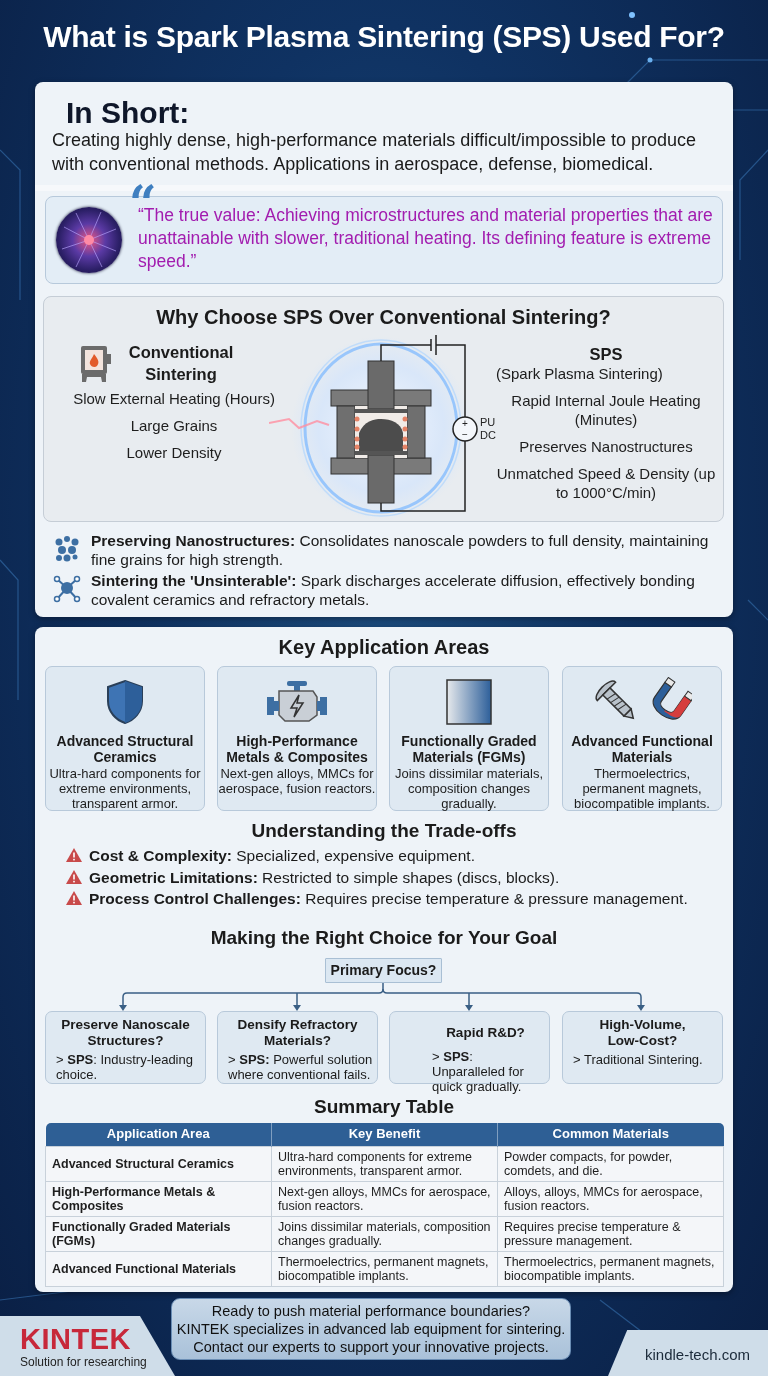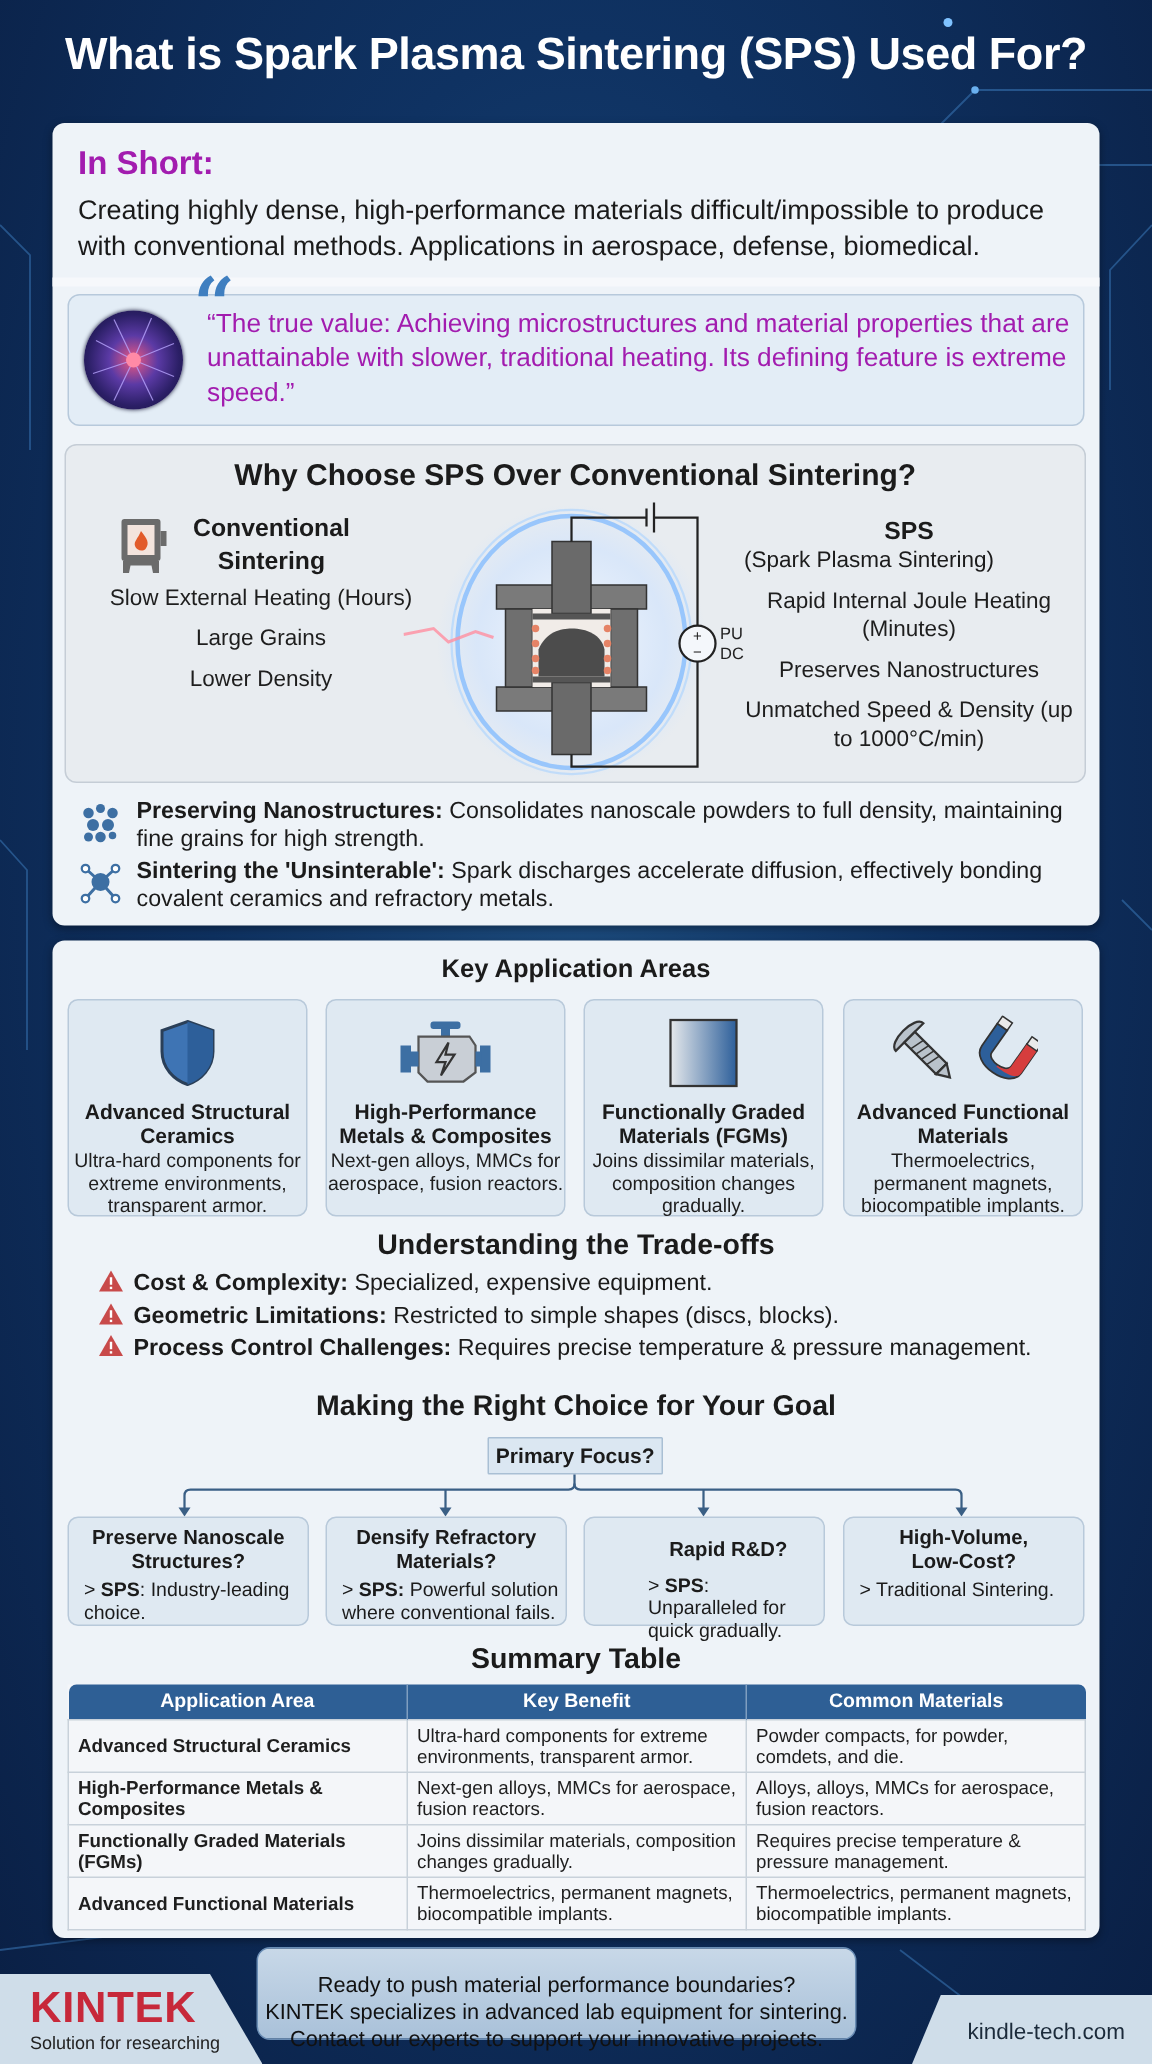--- a/index.html
+++ b/index.html
@@ -16,21 +16,21 @@
     color: #fff; font-size: 30px; font-weight: bold; letter-spacing: -0.3px;
   }
   .panel {
     position: absolute; left: 35px; width: 698px;
     background: #eef3f8; border-radius: 8px;
     box-shadow: 0 2px 6px rgba(0,0,0,0.35);
   }
   .p1 { top: 82px; height: 535px; }
   .p2 { top: 627px; height: 665px; }
 
-  .inshort-head { position: absolute; left: 17px; top: 14px; font-size: 22px; font-weight: bold; color: #a21caf; }
+  .inshort-head { position: absolute; left: 31px; top: 14px; font-size: 30px; font-weight: bold; color: #0f172a; }
   .inshort-text { position: absolute; left: 17px; top: 46px; width: 670px; font-size: 18px; line-height: 24px; color: #1a1a1a; }
   .inshort-sep { position: absolute; left: 0; top: 103px; width: 698px; height: 6px; background: #f6f8fb; }
 
   .quote-box {
     position: absolute; left: 10px; top: 114px; width: 678px; height: 88px;
     background: #e3edf6; border: 1px solid #b7c9db; border-radius: 8px;
   }
   .plasma {
     position: absolute; left: 10px; top: 10px; width: 66px; height: 66px; border-radius: 50%;
     background: radial-gradient(circle at 50% 50%, #ff9fb6 0%, #c4508a 10%, #5b3aa5 35%, #2b1f66 65%, #130f33 100%);
@@ -53,21 +53,21 @@
   .col-right { position: absolute; left: 452px; top: 48px; width: 220px; }
   .col-right .head-a { text-align: center; font-weight: bold; font-size: 16.5px; }
   .col-right .head-b { text-align: left; font-size: 15px; margin-top: 1px; }
   .diagram { position: absolute; left: 225px; top: 36px; width: 240px; height: 190px; }
 
   .feat { position: absolute; left: 18px; width: 670px; font-size: 15.5px; line-height: 19px; }
   .feat .ico { position: absolute; left: 0; top: 2px; width: 28px; height: 30px; }
   .feat .txt { margin-left: 38px; }
   .feat b { font-weight: bold; }
 
-  .sec-title { position: absolute; width: 100%; text-align: center; font-size: 17px; font-weight: bold; }
+  .sec-title { position: absolute; width: 100%; text-align: center; font-size: 20px; font-weight: bold; }
   .app-card {
     position: absolute; top: 39px; width: 160px; height: 145px;
     background: #dfe9f2; border: 1px solid #b8c9da; border-radius: 7px; text-align: center;
   }
   .app-card .icon { height: 58px; display: flex; justify-content: center; align-items: center; margin-top: 6px; }
   .app-card .h { font-weight: bold; font-size: 14px; line-height: 16px; margin-top: 2px; }
   .app-card .d { font-size: 13px; line-height: 15px; margin-top: 1px; color: #1e1e1e; }
 
   .trade { position: absolute; left: 30px; font-size: 15.5px; line-height: 20px; }
   .trade .warn { display: inline-block; width: 18px; height: 16px; vertical-align: -2px; margin-right: 6px; }
@@ -95,21 +95,21 @@
   }
   table.summary th:first-child { border-top-left-radius: 5px; }
   table.summary th:last-child { border-top-right-radius: 5px; border-right: none; }
   table.summary td { border: 1px solid #c8d1da; padding: 2px 6px; height: 35px; vertical-align: middle; color: #1e1e1e; }
   table.summary td.area { font-weight: bold; width: 226px; }
   table.summary td.benefit { width: 226px; }
 
   .footer-cta {
     position: absolute; left: 171px; top: 1298px; width: 400px; height: 62px;
     background: linear-gradient(180deg, #c8d8e8, #a9c1d9); border: 1px solid #6a8db4; border-radius: 9px;
-    text-align: center; font-size: 14.5px; line-height: 18px; color: #111; padding-top: 16px;
+    text-align: center; font-size: 14.5px; line-height: 18px; color: #111; padding-top: 3px;
   }
   .footer-left-ext { position: absolute; left: 0; top: 1316px; width: 175px; height: 60px; background: #cfdde9;
     clip-path: polygon(0 0, 80% 0, 100% 100%, 0 100%); }
   .logo { position: absolute; left: 20px; top: 1323px; font-size: 29px; font-weight: bold; color: #c7283a; letter-spacing: 0.5px; }
   .logo-sub { position: absolute; left: 20px; top: 1355px; font-size: 12px; color: #222; }
   .footer-right {
     position: absolute; left: 608px; top: 1330px; width: 160px; height: 46px; background: #cfdde9;
     clip-path: polygon(12% 0, 100% 0, 100% 100%, 0 100%);
   }
   .site { position: absolute; left: 645px; top: 1346px; font-size: 15px; color: #1b2a3a; }

